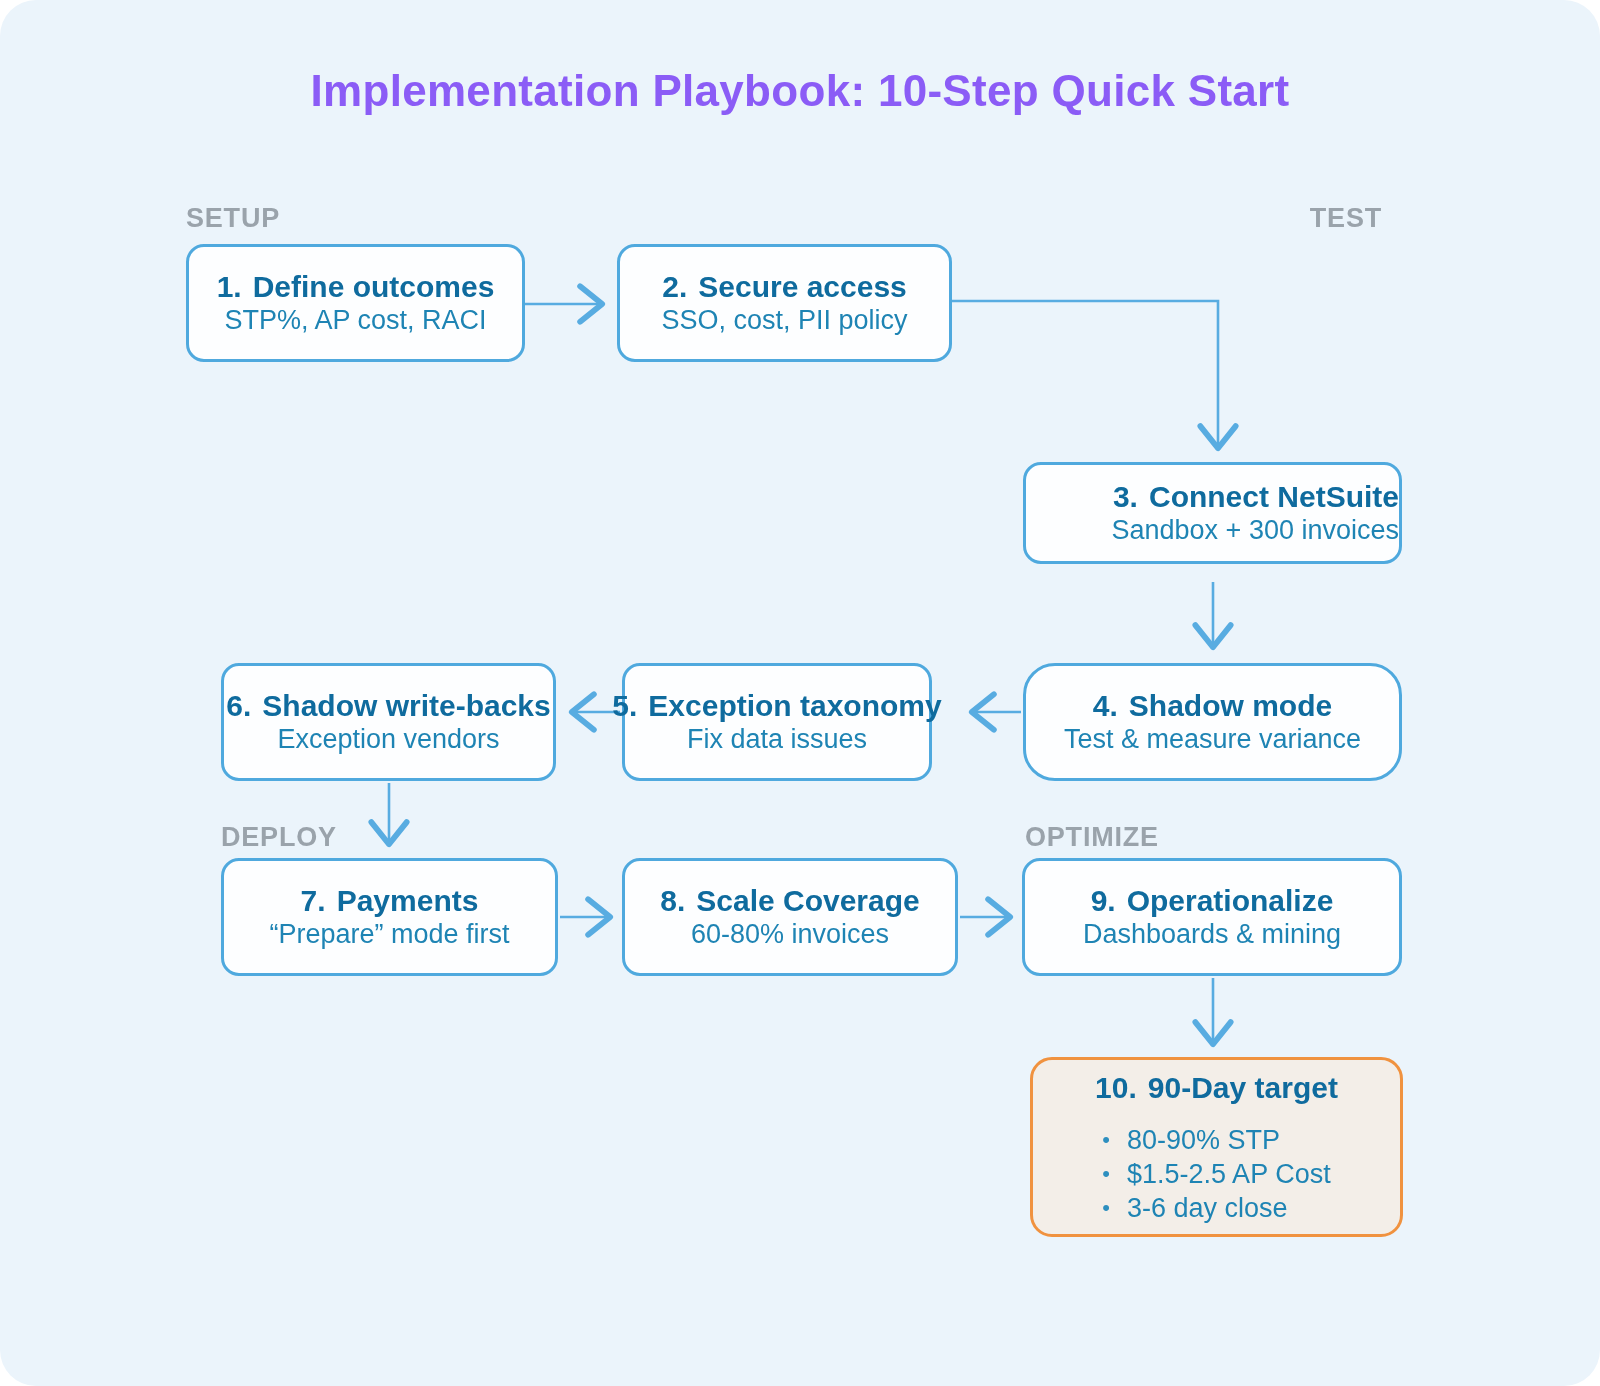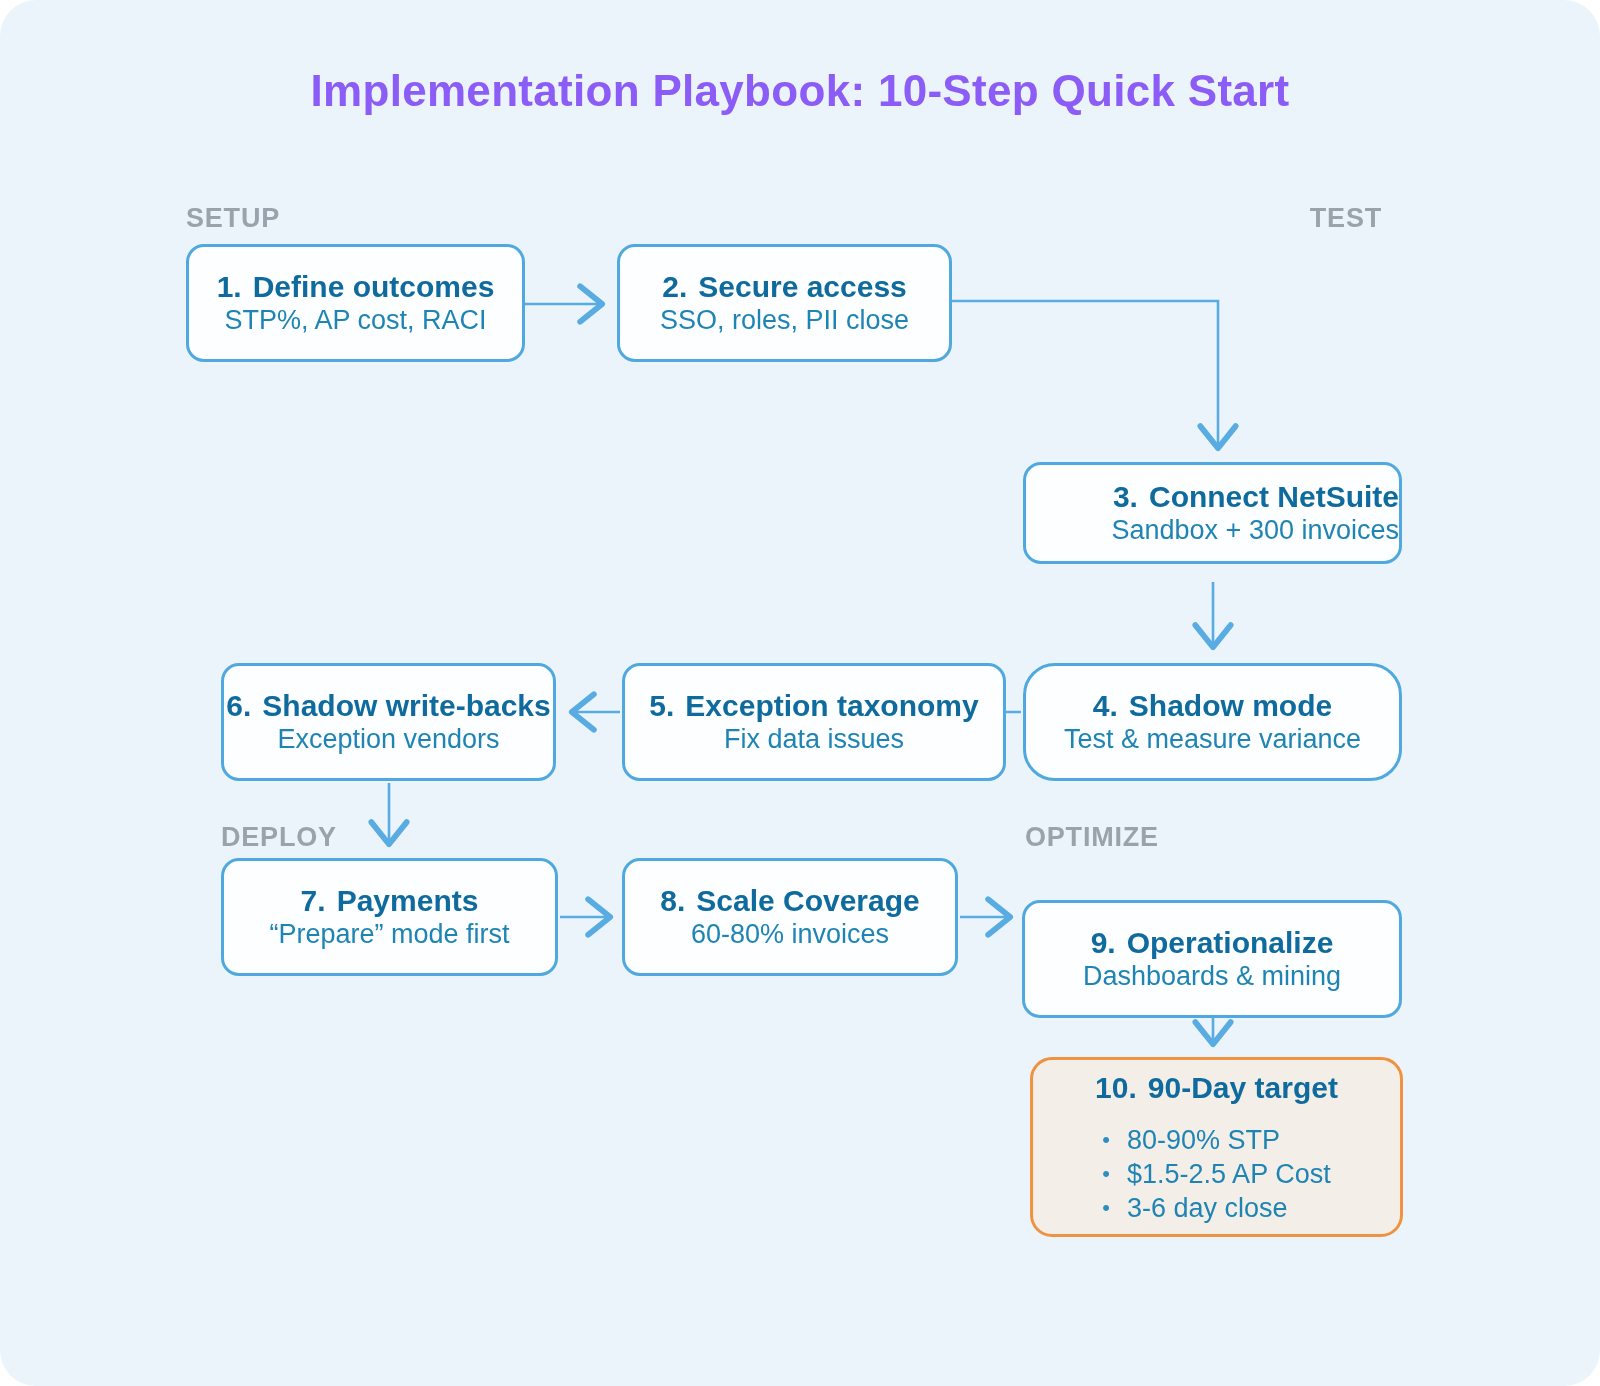--- a/index.html
+++ b/index.html
@@ -16,25 +16,25 @@
   .node{position:absolute;background:#fdfeff;border:3px solid #4fa9de;border-radius:18px;
         display:flex;flex-direction:column;justify-content:center;align-items:center;
         gap:1px;box-sizing:border-box;white-space:nowrap;}
   .node .hd{font-size:30px;font-weight:700;color:#0f6b9e;}
   .node .hd .num{margin-right:11px;}
   .node .sub{font-size:27px;font-weight:400;color:#1e84b4;}
   .n1{left:186px;top:244px;width:339px;height:118px;}
   .n2{left:617px;top:244px;width:335px;height:118px;}
   .n3{left:1023px;top:462px;width:379px;height:102px;align-items:flex-end;}
   .n4{left:1023px;top:663px;width:379px;height:118px;border-radius:32px;}
-  .n5{left:622px;top:663px;width:384px;height:118px;}
+  .n5{left:622px;top:663px;width:310px;height:118px;}
   .n6{left:221px;top:663px;width:335px;height:118px;}
   .n7{left:221px;top:858px;width:337px;height:118px;}
   .n8{left:622px;top:858px;width:336px;height:118px;}
-  .n9{left:1022px;top:900px;width:380px;height:118px;}
+  .n9{left:1022px;top:858px;width:380px;height:118px;}
   .target{left:1030px;top:1057px;width:373px;height:180px;background:#f3eee8;
           border-color:#f0923f;border-radius:22px;gap:18px;}
   .target .hd{font-size:30px;}
   .target ul{list-style:none;margin:2px 0 0 0;padding:0;display:flex;flex-direction:column;gap:3px;}
   .target li{display:flex;align-items:center;gap:17px;font-size:27px;color:#1e84b4;}
   .target li .dot{font-size:22px;color:#2d8fbf;line-height:1;}
   svg.connectors{position:absolute;inset:0;pointer-events:none;}
 </style>
 </head>
 <body>
@@ -67,21 +67,21 @@
     </g>
   </svg>
 
   <div class="node n1">
     <div class="hd"><span class="num">1.</span><span>Define outcomes</span></div>
     <div class="sub">STP%, AP cost, RACI</div>
   </div>
 
   <div class="node n2">
     <div class="hd"><span class="num">2.</span><span>Secure access</span></div>
-    <div class="sub">SSO, roles, PII close</div>
+    <div class="sub">SSO, cost, PII policy</div>
   </div>
 
   <div class="node n3">
     <div class="hd"><span class="num">3.</span><span>Connect NetSuite</span></div>
     <div class="sub">Sandbox + 300 invoices</div>
   </div>
 
   <div class="node n4">
     <div class="hd"><span class="num">4.</span><span>Shadow mode</span></div>
     <div class="sub">Test &amp; measure variance</div>

